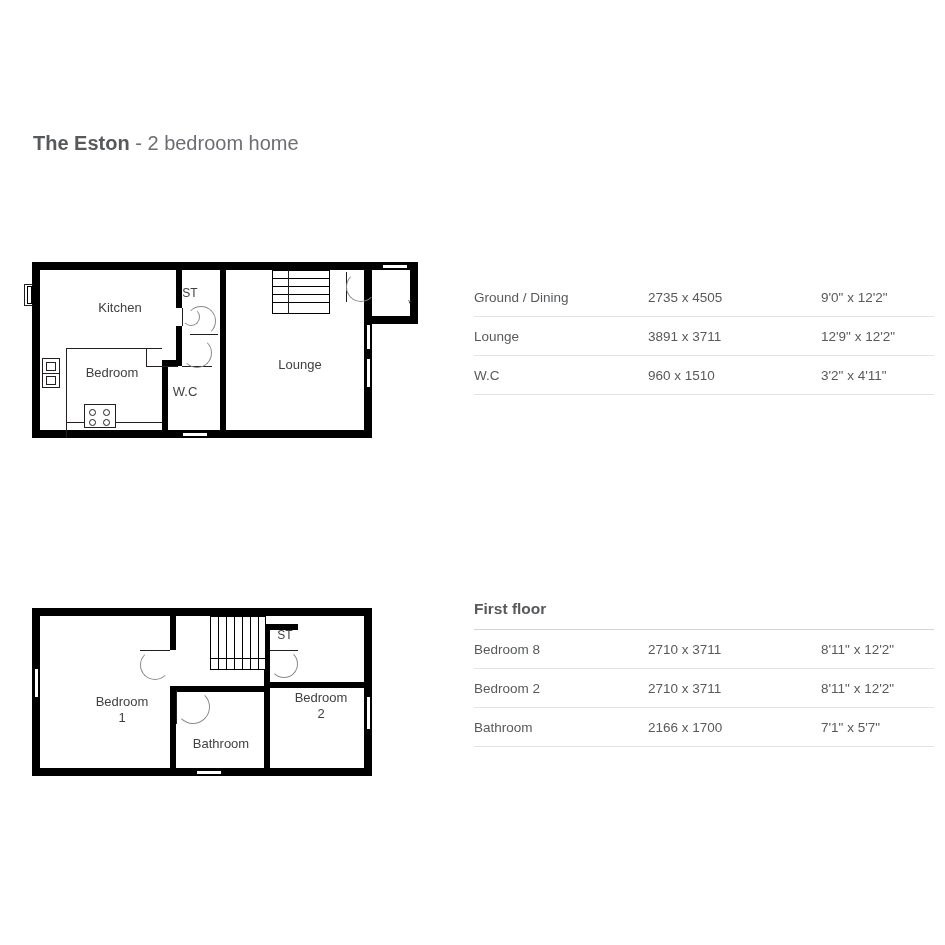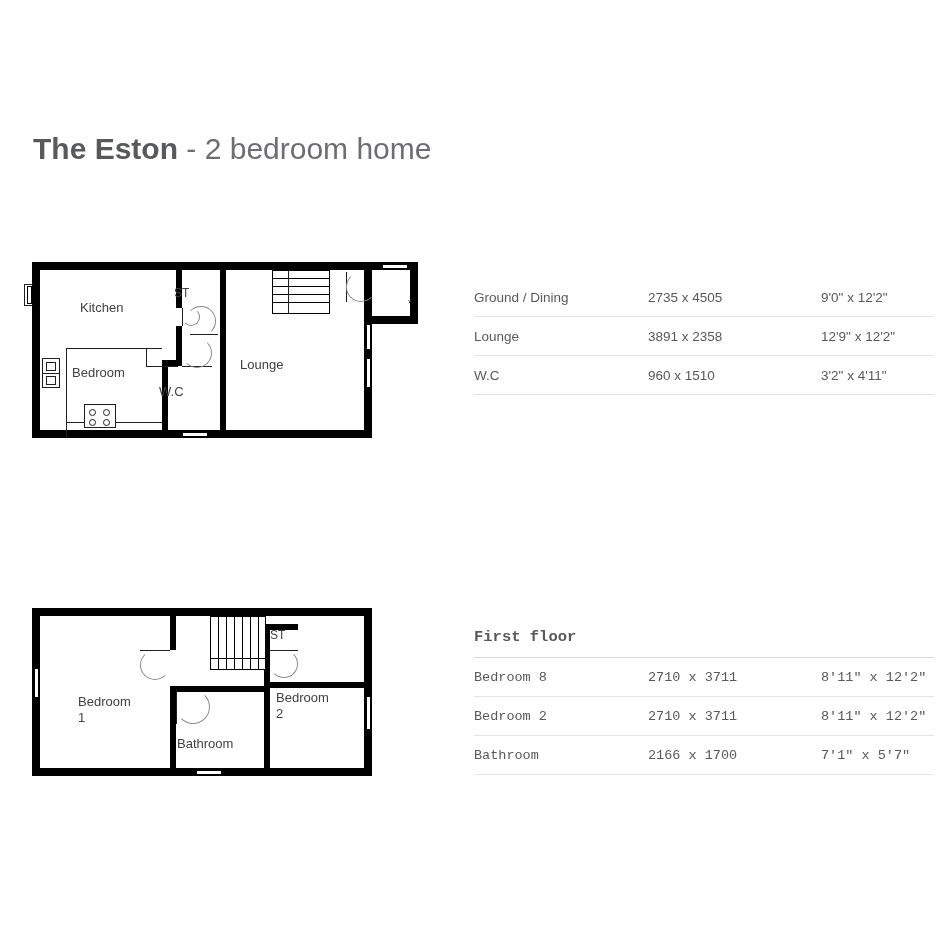--- a/index.html
+++ b/index.html
@@ -16,21 +16,21 @@
     width: 945px;
     height: 945px;
     overflow: hidden;
   }
 
   
   .title {
     position: absolute;
     left: 33px;
     top: 132px;
-    font-size: 30px;
+    font-size: 20px;
     color: #58595b;
     white-space: nowrap;
     text-align: right;
   }
   .title .strong { font-weight: bold; color: #58595b; }
   .title .light  { font-weight: normal; color: #6d6e71; }
 
   
   .schedule { position: absolute; width: 460px; }
   .schedule-title {
@@ -46,29 +46,30 @@
     height: 39px;
     border-bottom: 1px solid #e3e3e3;
     font-size: 13.5px;
     color: #58595b;
   }
   .schedule-row .c-name { width: 174px; }
   .schedule-row .c-mm   { width: 173px; }
   .schedule-row .c-ft   { width: 113px; }
 
   #ground-schedule { left: 474px; top: 278px; }
-  #first-schedule  { left: 474px; top: 628px; font-family: Liberation Mono, monospace; }
+  #first-schedule  { left: 474px; top: 600px; }
 
   
   .plan { position: absolute; }
   .wall { position: absolute; background: #000000; }
   .room-label {
     position: absolute;
     font-size: 13px;
     color: #414042;
+    text-align: center;
     line-height: 15px;
     white-space: nowrap;
   }
   .room-label.two-line { white-space: normal; line-height: 16px; }
   .thin { position: absolute; background: #231f20; }
   .door-arc {
     position: absolute;
     border: 1px solid #6f6f6f;
     border-radius: 50%;
   }
@@ -238,21 +239,21 @@
 
   <div class="schedule" id="ground-schedule">
 
     <div class="schedule-row">
       <div class="c-name">Ground / Dining</div>
       <div class="c-mm">2735 x 4505</div>
       <div class="c-ft">9'0" x 12'2"</div>
     </div>
     <div class="schedule-row">
       <div class="c-name">Lounge</div>
-      <div class="c-mm">3891 x 2358</div>
+      <div class="c-mm">3891 x 3711</div>
       <div class="c-ft">12'9" x 12'2"</div>
     </div>
     <div class="schedule-row">
       <div class="c-name">W.C</div>
       <div class="c-mm">960 x 1510</div>
       <div class="c-ft">3'2" x 4'11"</div>
     </div>
   </div>
 
   <div class="schedule" id="first-schedule">

